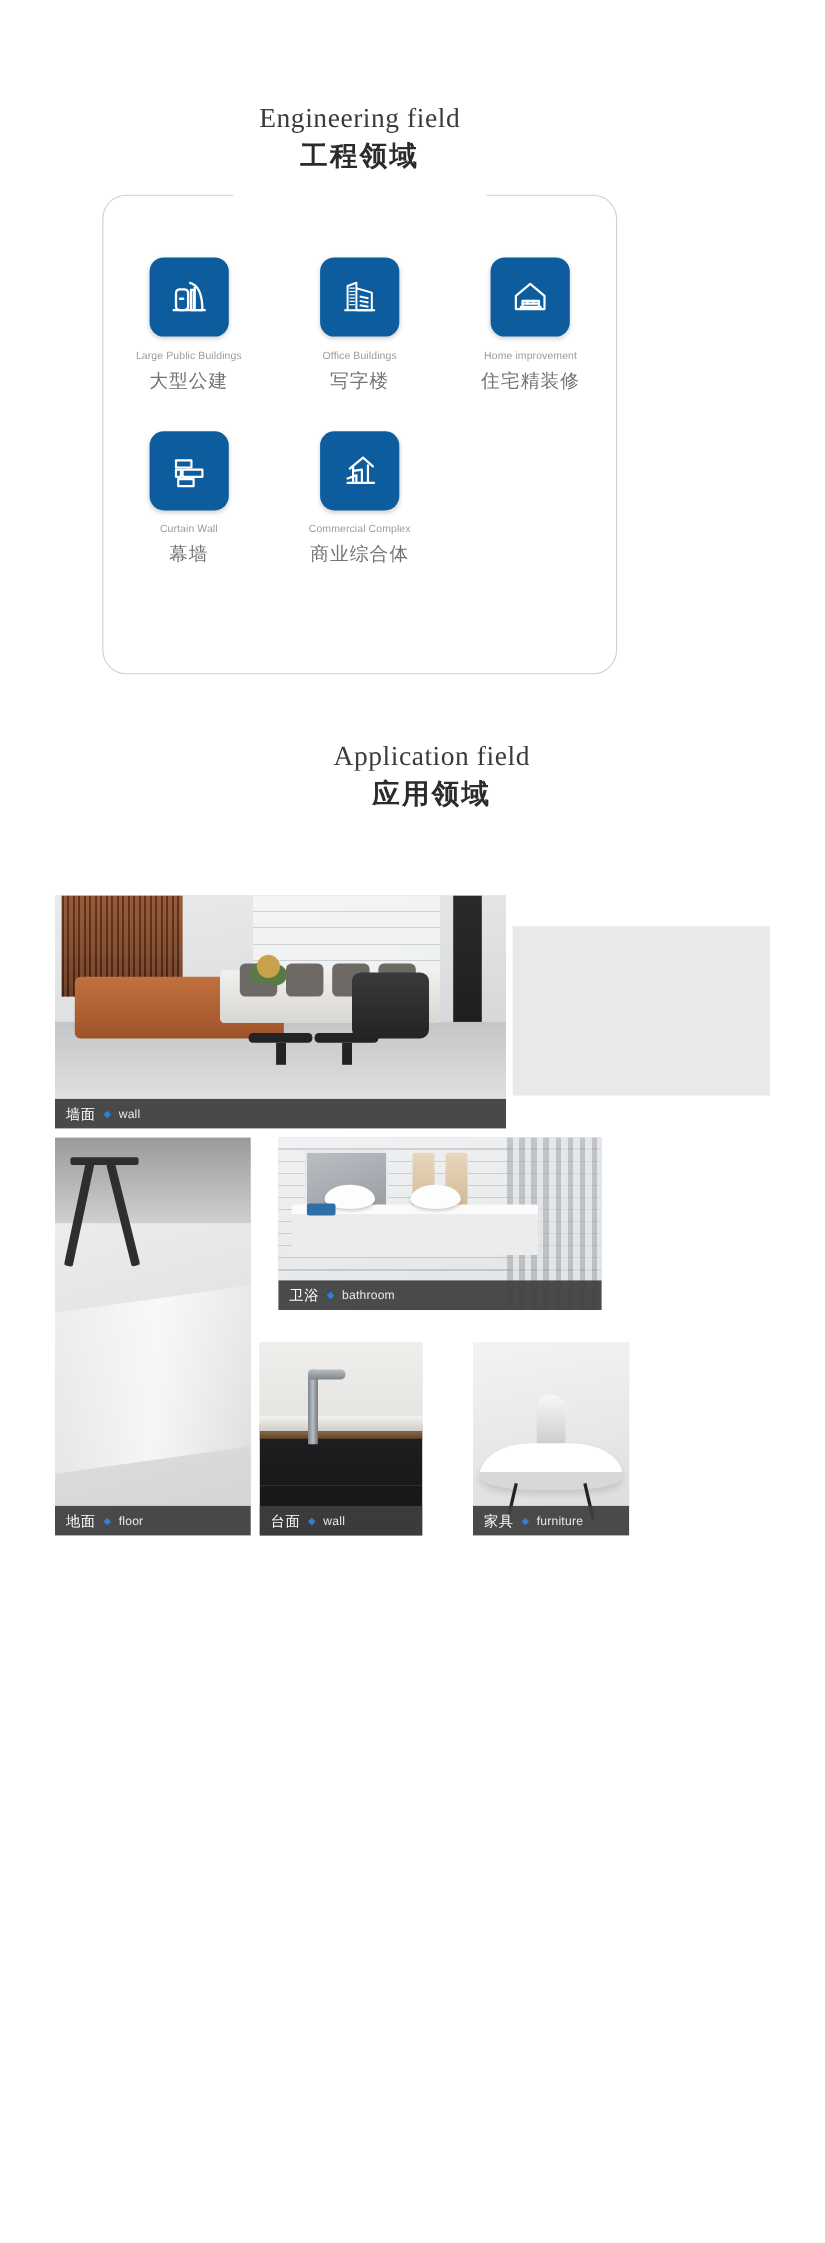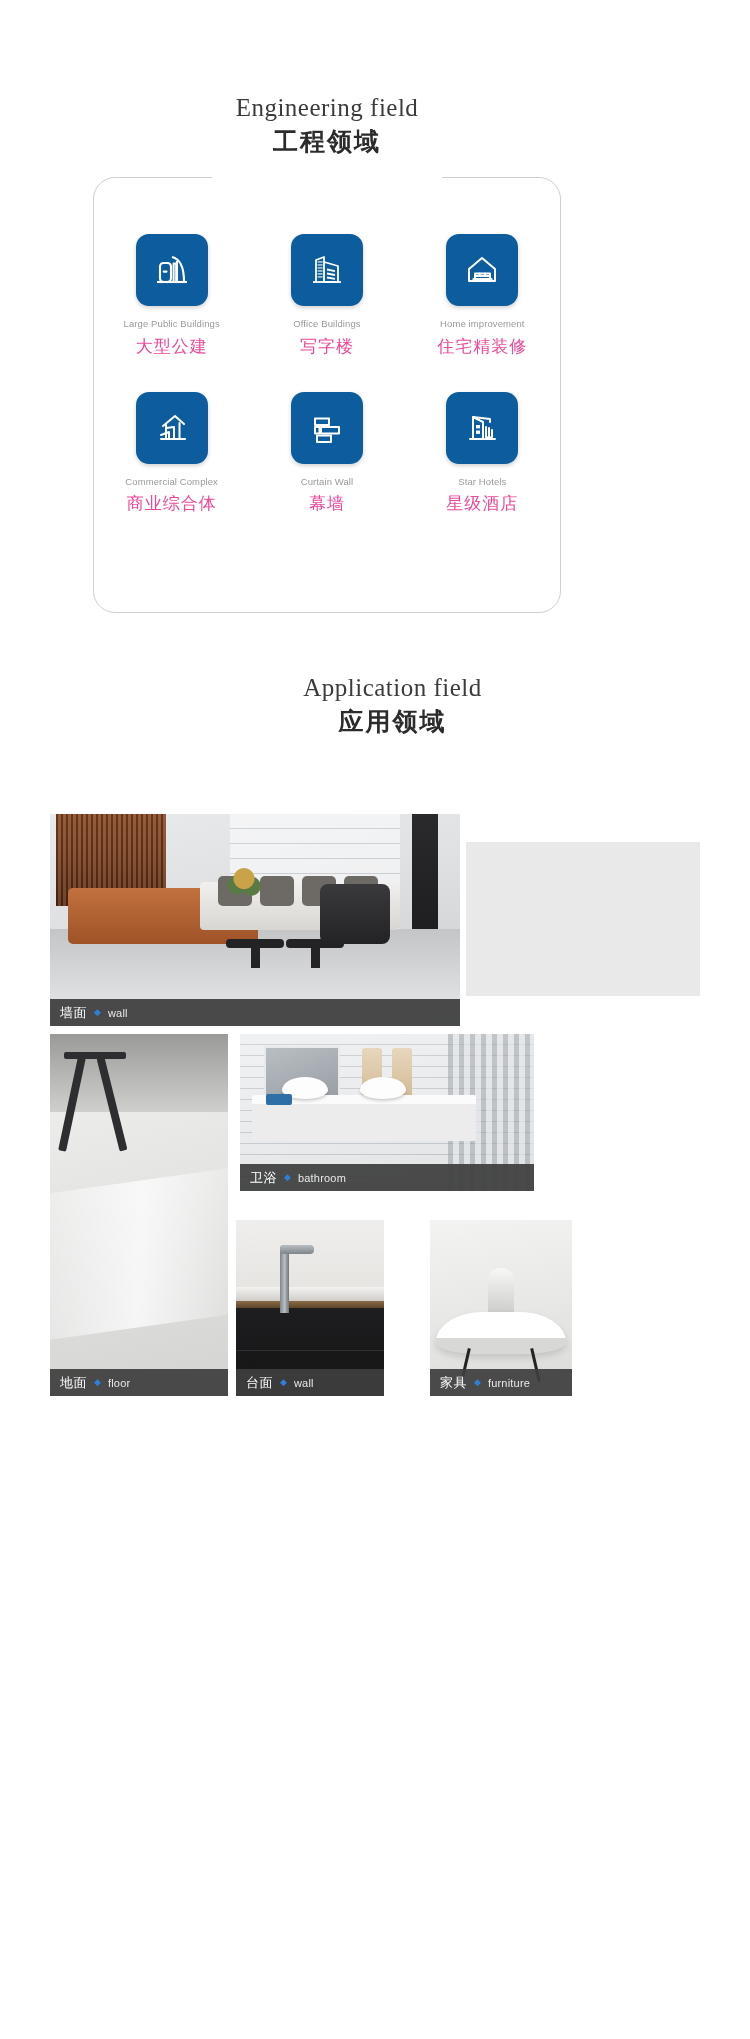--- a/index.html
+++ b/index.html
@@ -89,21 +89,21 @@
   .label-en {
     margin-top: 12px;
     font-size: 9.5px;
     color: #9a9a9a;
     letter-spacing: 0.1px;
     line-height: 1.2;
   }
   .label-cn {
     margin-top: 7px;
     font-size: 17px;
-    color: #ec4899;
+    color: #737373;
     letter-spacing: 1px;
     line-height: 1.2;
   }
 
   
   .app-section { position: absolute; left: 0; top: 672px; width: 750px; }
   .app-title { margin-top: 0; padding-left: 35px; }
 
   .gallery { position: relative; margin-top: 60px; height: 630px; }
 
@@ -347,73 +347,54 @@
               <path d="M9 21 L22 10 L35 21 L35 33 L9 33 Z"></path>
               <path d="M15 25.5 L15 31 L30 31 L30 25.5 Z"></path>
               <path d="M15 28 L30 28"></path>
               <path d="M19.5 25.5 L19.5 28 M25 25.5 L25 28"></path>
               <path d="M13.5 31 L13.5 33 M31.5 31 L31.5 33"></path>
             </g>
           </svg>
         </div>
         <div class="label-en">Home  improvement</div>
         <div class="label-cn">住宅精装修</div>
+      </div>
+
+      <div class="icon-cell">
+        <div class="icon-tile">
+          <svg width="44" height="44" viewBox="0 0 44 44">
+            <g fill="none" stroke="#ffffff" stroke-width="2" stroke-linejoin="round">
+              <rect x="10" y="12.5" width="14" height="6.5"></rect>
+              <rect x="16" y="21" width="18" height="6.5"></rect>
+              <rect x="10" y="21" width="4.5" height="6.5"></rect>
+              <rect x="12" y="29.5" width="14" height="6.5"></rect>
+            </g>
+          </svg>
+        </div>
+        <div class="label-en">Curtain Wall</div>
+        <div class="label-cn">幕墙</div>
       </div>
 
       <div class="icon-cell">
         <div class="icon-tile">
           <svg width="44" height="44" viewBox="0 0 44 44">
             <g fill="none" stroke="#ffffff" stroke-width="2" stroke-linejoin="round" stroke-linecap="round">
               <path d="M13 20 L25 10 L34 18"></path>
               <path d="M16 18.5 L16 33"></path>
               <path d="M29.5 17 L29.5 33"></path>
               <path d="M16 22 L24 21 L24 33"></path>
               <path d="M11 33 L35 33"></path>
               <path d="M11 29 L19 26 L19 33"></path>
             </g>
           </svg>
         </div>
         <div class="label-en">Commercial Complex</div>
         <div class="label-cn">商业综合体</div>
       </div>
 
-      <div class="icon-cell">
-        <div class="icon-tile">
-          <svg width="44" height="44" viewBox="0 0 44 44">
-            <g fill="none" stroke="#ffffff" stroke-width="2" stroke-linejoin="round">
-              <rect x="10" y="12.5" width="14" height="6.5"></rect>
-              <rect x="16" y="21" width="18" height="6.5"></rect>
-              <rect x="10" y="21" width="4.5" height="6.5"></rect>
-              <rect x="12" y="29.5" width="14" height="6.5"></rect>
-            </g>
-          </svg>
-        </div>
-        <div class="label-en">Curtain Wall</div>
-        <div class="label-cn">幕墙</div>
-      </div>
-
-      <div class="icon-cell">
-        <div class="icon-tile">
-          <svg width="44" height="44" viewBox="0 0 44 44">
-            <g fill="none" stroke="#ffffff" stroke-width="2" stroke-linejoin="round" stroke-linecap="round">
-              <path d="M13 11 L13 33 L23 33 L23 16 Z"></path>
-              <path d="M13 11 L30 13 L30 16"></path>
-              <path d="M26 21 L26 31 M29 22 L29 31 M32 24 L32 31"></path>
-              <path d="M10 33 L35 33"></path>
-            </g>
-            <g fill="#ffffff">
-              <rect x="16" y="19" width="4" height="3.4"></rect>
-              <rect x="16" y="24.5" width="4" height="3.4"></rect>
-            </g>
-            <path d="M24 33 q5 -6 10 0 Z" fill="#ffffff"></path>
-          </svg>
-        </div>
-        <div class="label-en">Star Hotels</div>
-        <div class="label-cn">星级酒店</div>
-      </div>
 
     </div>
   </div>
 </section>
 
 <section class="app-section">
 
   <div class="section-title-block app-title">
     <div class="title-en">Application field</div>
     <div class="title-cn-wrap">
@@ -457,21 +438,21 @@
         <div class="leg" style="left:14px; top:18px; width:62px; height:7px;"></div>
         <div class="floor-shine"></div>
       </div>
       <div class="caption-bar">
         <span class="cap-cn">地面</span>
         <span class="cap-sep">◆</span>
         <span class="cap-en">floor</span>
       </div>
     </div>
 
-    <div class="photo" style="left:240px; top:236px; width:294px; height:157px;">
+    <div class="photo" style="left:253px; top:236px; width:294px; height:157px;">
       <div class="scene bath-bg">
         <div class="bath-stripes"></div>
         <div class="bath-right-panel"></div>
         <div class="mirror"></div>
         <div class="pend" style="left:122px;"></div>
         <div class="pend" style="left:152px;"></div>
         <div class="bath-counter"></div>
         <div class="basin" style="left:42px;"></div>
         <div class="basin" style="left:120px;"></div>
         <div class="towel"></div>

